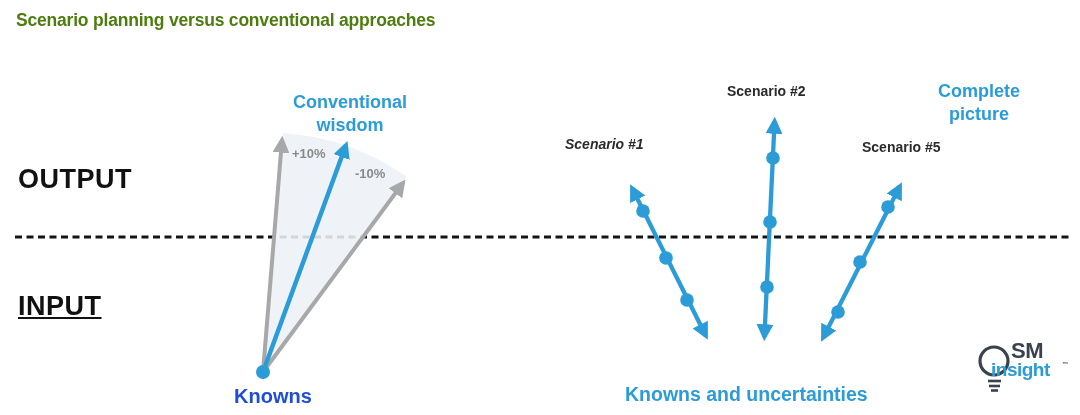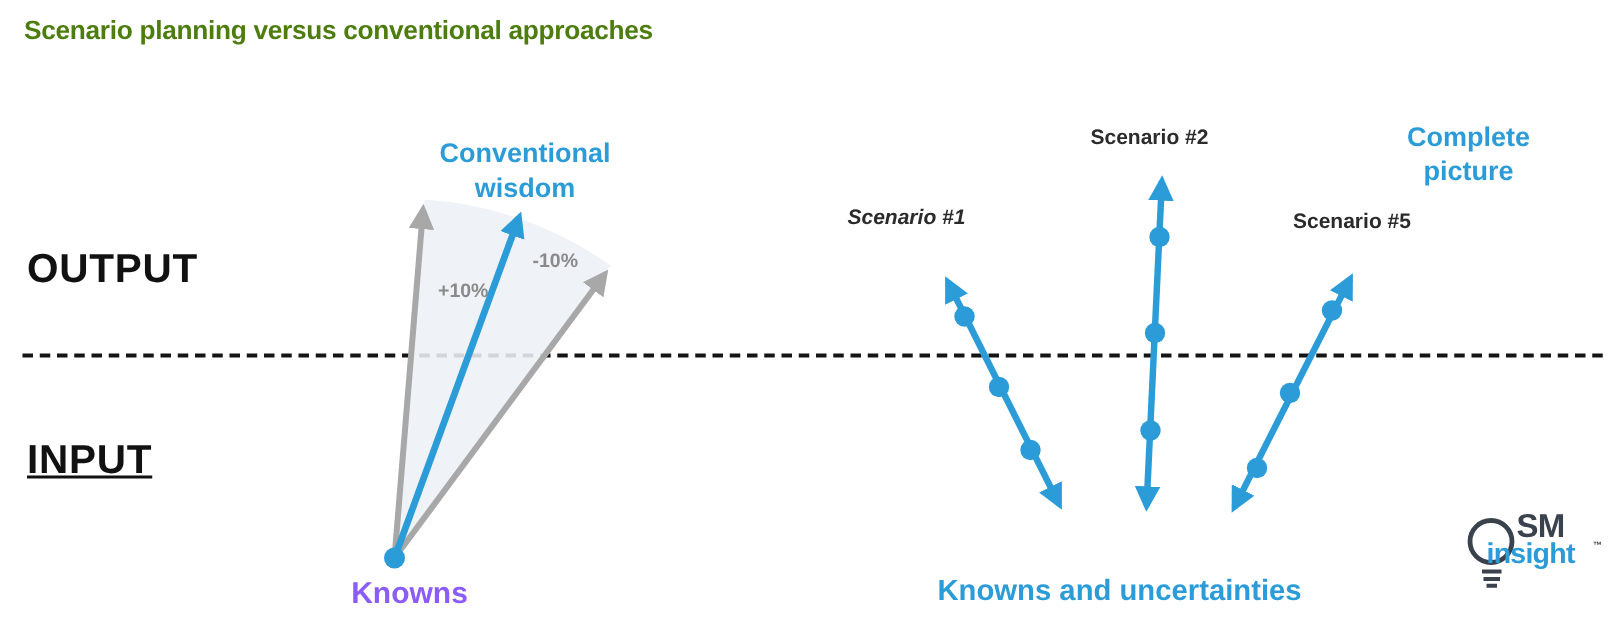--- a/index.html
+++ b/index.html
@@ -22,25 +22,25 @@
   .axis-output{top:164px;}
   .axis-input{top:291px;text-decoration:underline;}
   .blue-heading{
     font-weight:700;color:#2b9cd8;text-align:center;line-height:23px;font-size:18px;
   }
   .conv-heading{left:275px;top:58px;width:150px;margin-top:33px;}
   .complete-heading{left:919px;top:80px;width:120px;}
   .pct-label{
     font-size:13px;font-weight:700;color:#8a8a8a;
   }
-  .plus10{left:292px;top:146px;margin-top:40px;}
+  .plus10{left:292px;top:146px;}
   .minus10{left:355px;top:166px;text-align:center;}
   .knowns-label{
     left:213px;top:385px;width:120px;text-align:center;
-    font-size:20px;font-weight:700;color:#8b5cf6;
+    font-size:20px;font-weight:700;color:#1d4ed8;
   }
   .scenario-label{
     font-size:14px;font-weight:600;color:#2b2b2b;
   }
   .s1{left:565px;top:136px;font-style:italic;}
   .s2{left:727px;top:83px;}
   .s3{left:862px;top:139px;}
   .ku-label{
     left:625px;top:383px;width:302px;text-align:left;
     font-size:19.5px;font-weight:700;color:#2b9cd8;

